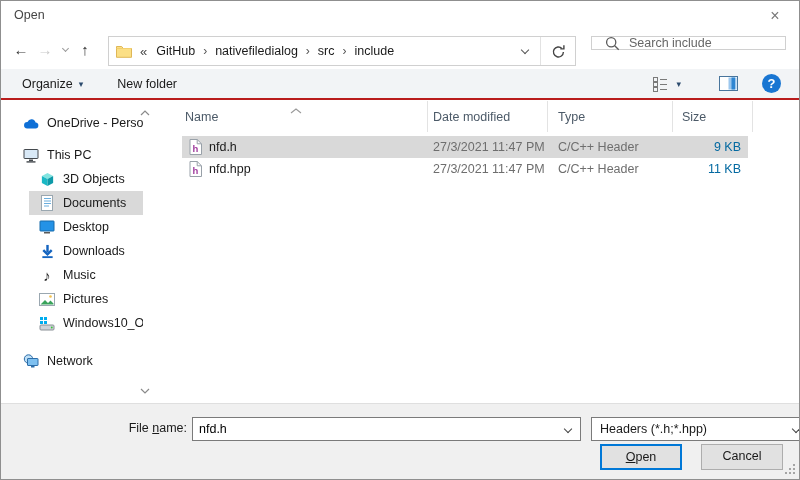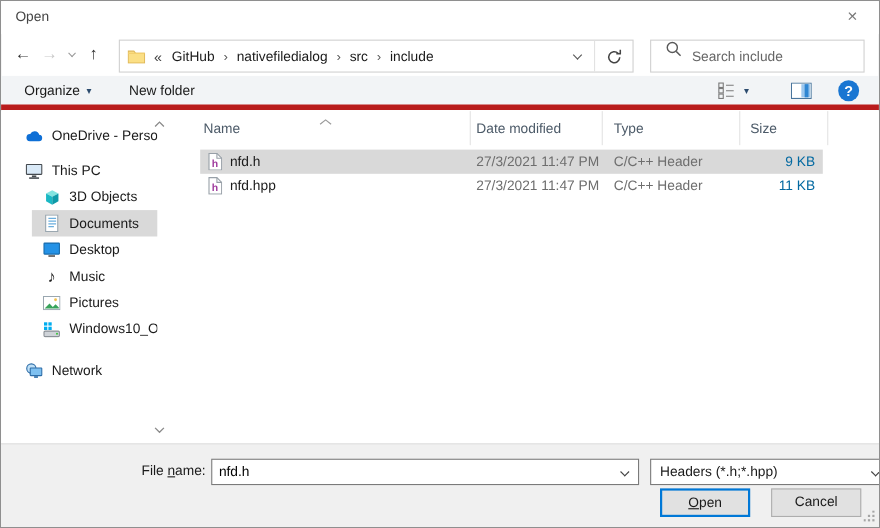--- a/index.html
+++ b/index.html
@@ -22,27 +22,27 @@
   .nav-chev-wrap .chev { width:5px; height:5px; border-color:#9a9a9a; margin-top:-3px; }
   .addressbar { position:absolute; left:107px; top:5px; width:468px; height:30px; border:1px solid #d0d0d0; background:#fff; display:flex; align-items:center; }
   .crumbs { display:flex; align-items:center; flex:1; overflow:hidden; padding-left:7px; }
   .crumb-folder { margin-right:8px; }
   .crumb-prefix { color:#444; margin-right:7px; font-size:13px; }
   .crumb-seg { padding:0 2px; cursor:pointer; white-space:nowrap; }
   .crumb-sep { color:#555; margin:0 6px; font-size:12px; }
   .addr-drop { width:30px; height:28px; display:flex; align-items:center; justify-content:center; }
   .addr-drop .chev { margin-top:-3px; border-color:#555; }
   .addr-refresh { width:35px; height:28px; border-left:1px solid #e2e2e2; display:flex; align-items:center; justify-content:center; }
-  .searchbox { position:absolute; left:590px; top:5px; width:195px; height:30px; border:1px solid #d0d0d0; background:#fff; display:flex; }
+  .searchbox { position:absolute; left:590px; top:5px; width:195px; height:14px; border:1px solid #d0d0d0; background:#fff; display:flex; align-items:center; }
   .searchbox svg { margin:0 9px 0 13px; flex:none; }
   .searchbox input { border:none; outline:none; flex:1; font:12.5px "Liberation Sans",sans-serif; color:#1a1a1a; background:transparent; min-width:0; }
   .searchbox input::placeholder { color:#666; }
 
   
-  .toolbar { position:absolute; left:0; top:68px; width:100%; height:31px; background:#f2f4f6; border-bottom:5px solid #b91c1c; display:flex; align-items:center; }
+  .toolbar { position:absolute; left:0; top:68px; width:100%; height:31px; background:#f2f4f6; border-bottom:2px solid #b91c1c; display:flex; align-items:center; }
   .tb-item { display:flex; align-items:center; height:100%; padding:0 10px; cursor:pointer; }
   .tb-organize { margin-left:11px; }
   .tb-tri { font-size:9px; color:#2c4b6e; margin-left:6px; }
   .tb-right { margin-left:auto; display:flex; align-items:center; }
   .tb-viewbtn { display:flex; align-items:center; padding:0 6px; height:26px; cursor:pointer; }
   .tb-viewbtn .tb-tri { margin-left:8px; }
   .tb-panesbtn { margin-left:26px; padding:0 6px; cursor:pointer; display:flex; align-items:center; }
   .help-btn { width:19px; height:19px; border-radius:50%; background:#1976d2; color:#fff; font-weight:bold; font-size:13px; text-align:center; line-height:19px; margin:0 18px 0 18px; cursor:pointer; }
 
   
@@ -221,20 +221,30 @@
         <div class="side-item d1">
           <span class="side-icon">
               <svg width="16" height="14" viewBox="0 0 16 14">
                 <rect x="1" y="1" width="14" height="10" rx="0.5" fill="#2492e6" stroke="#176bab"></rect>
                 <rect x="5" y="12" width="6" height="1.5" fill="#5a5a5a"></rect>
               </svg>
             </span>
           <span class="side-label">Desktop</span>
         </div>
         <div class="side-item d1">
+          <span class="side-icon">
+              <svg width="15" height="15" viewBox="0 0 16 16">
+                <path d="M8 1 v8" stroke="#1565c0" stroke-width="2.6"></path>
+                <path d="M3.5 6.5 L8 11 L12.5 6.5" fill="none" stroke="#1565c0" stroke-width="2.6"></path>
+                <path d="M2.5 14 h11" stroke="#1565c0" stroke-width="2"></path>
+              </svg>
+            </span>
+          <span class="side-label">Downloads</span>
+        </div>
+        <div class="side-item d1">
           <span class="side-icon" style="font-size:15px;color:#222;">♪</span>
           <span class="side-label">Music</span>
         </div>
         <div class="side-item d1">
           <span class="side-icon">
               <svg width="16" height="13" viewBox="0 0 16 13">
                 <rect x="0.5" y="0.5" width="15" height="12" fill="#fff" stroke="#9aa7b0"></rect>
                 <path d="M1.5 11.5 l4.5-4.5 3 3 2.5-2.5 3 3 v1z" fill="#39a35b"></path>
                 <circle cx="11.5" cy="3.5" r="1.3" fill="#f2c14e"></circle>
               </svg>

